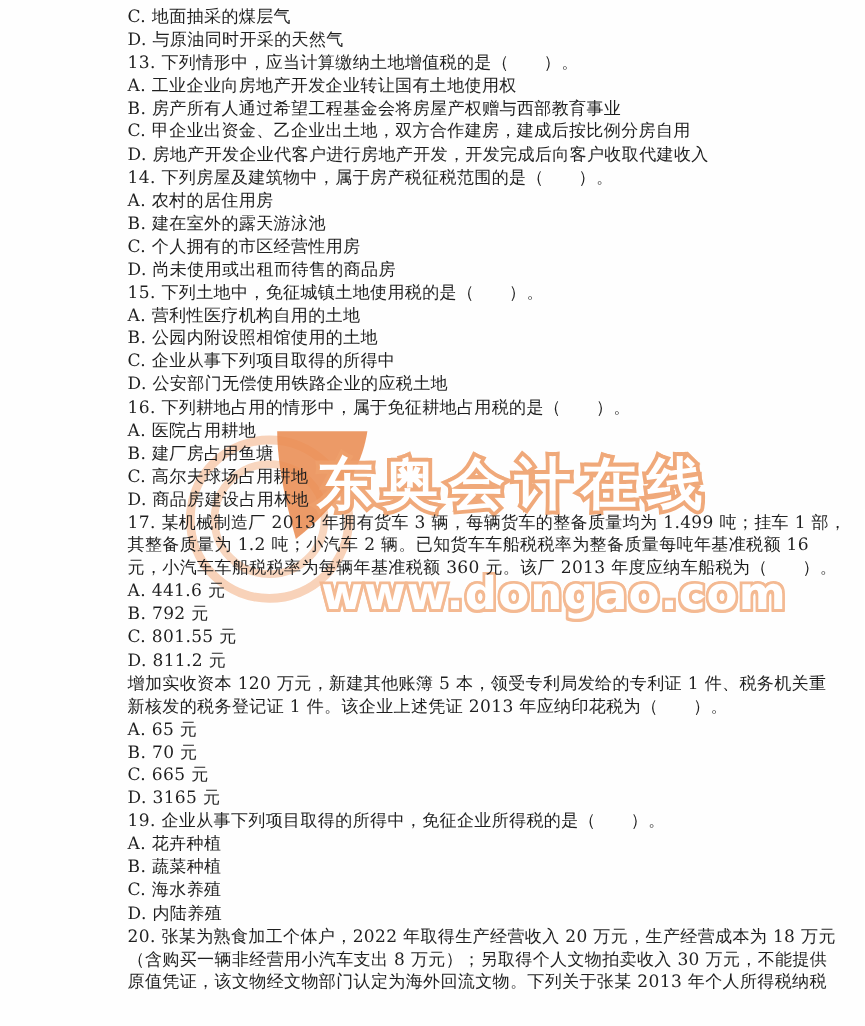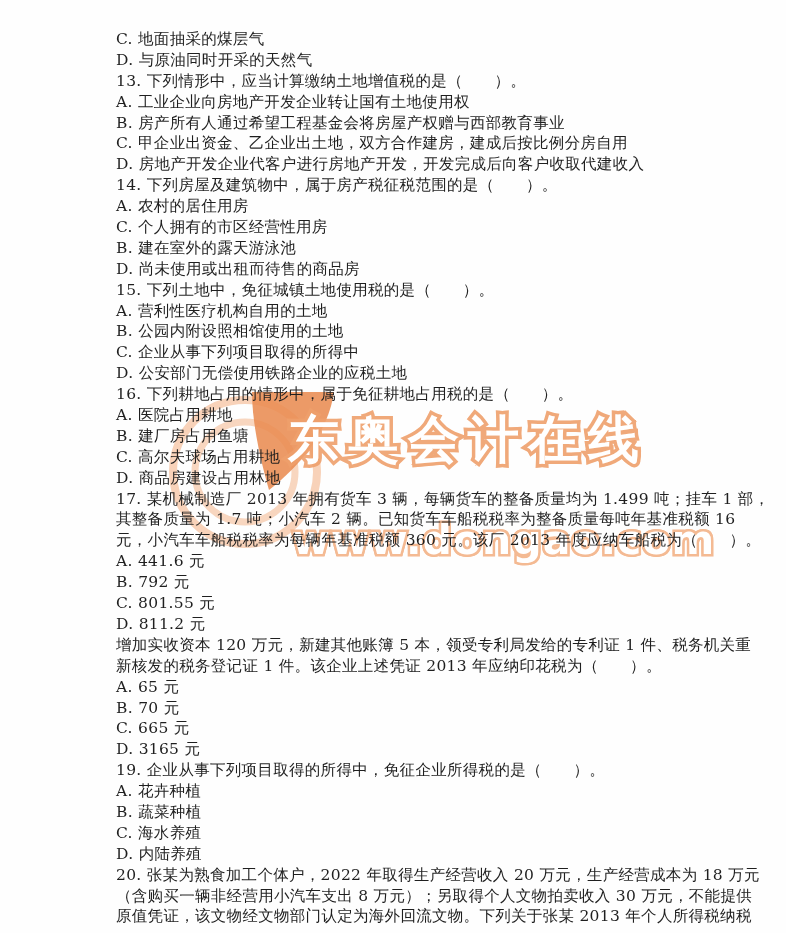--- a/index.html
+++ b/index.html
@@ -76,21 +76,20 @@
     -webkit-text-stroke: 0;
     text-shadow: none;
   }
 
   
   .doc {
     position: absolute;
     left: 116px;
     top: 5px;
     z-index: 1;
-    margin-top: 24px;
   }
   .line {
     height: 20.9px;
     line-height: 20.9px;
     font-size: 15.5px;
     letter-spacing: 0.3px;
     white-space: nowrap;
     color: #1f1f1f;
   }
 </style>
@@ -117,35 +116,35 @@
   <div class="doc">
       <div class="line">C. 地面抽采的煤层气</div>
       <div class="line">D. 与原油同时开采的天然气</div>
       <div class="line">13. 下列情形中，应当计算缴纳土地增值税的是（　　）。</div>
       <div class="line">A. 工业企业向房地产开发企业转让国有土地使用权</div>
       <div class="line">B. 房产所有人通过希望工程基金会将房屋产权赠与西部教育事业</div>
       <div class="line">C. 甲企业出资金、乙企业出土地，双方合作建房，建成后按比例分房自用</div>
       <div class="line">D. 房地产开发企业代客户进行房地产开发，开发完成后向客户收取代建收入</div>
       <div class="line">14. 下列房屋及建筑物中，属于房产税征税范围的是（　　）。</div>
       <div class="line">A. 农村的居住用房</div>
+      <div class="line">B. 建在室外的露天游泳池</div>
       <div class="line">C. 个人拥有的市区经营性用房</div>
-      <div class="line">B. 建在室外的露天游泳池</div>
       <div class="line">D. 尚未使用或出租而待售的商品房</div>
       <div class="line">15. 下列土地中，免征城镇土地使用税的是（　　）。</div>
       <div class="line">A. 营利性医疗机构自用的土地</div>
       <div class="line">B. 公园内附设照相馆使用的土地</div>
       <div class="line">C. 企业从事下列项目取得的所得中</div>
       <div class="line">D. 公安部门无偿使用铁路企业的应税土地</div>
       <div class="line">16. 下列耕地占用的情形中，属于免征耕地占用税的是（　　）。</div>
       <div class="line">A. 医院占用耕地</div>
       <div class="line">B. 建厂房占用鱼塘</div>
       <div class="line">C. 高尔夫球场占用耕地</div>
       <div class="line">D. 商品房建设占用林地</div>
       <div class="line">17. 某机械制造厂 2013 年拥有货车 3 辆，每辆货车的整备质量均为 1.499 吨；挂车 1 部，</div>
-      <div class="line">其整备质量为 1.7 吨；小汽车 2 辆。已知货车车船税税率为整备质量每吨年基准税额 16</div>
+      <div class="line">其整备质量为 1.2 吨；小汽车 2 辆。已知货车车船税税率为整备质量每吨年基准税额 16</div>
       <div class="line">元，小汽车车船税税率为每辆年基准税额 360 元。该厂 2013 年度应纳车船税为（　　）。</div>
       <div class="line">A. 441.6 元</div>
       <div class="line">B. 792 元</div>
       <div class="line">C. 801.55 元</div>
       <div class="line">D. 811.2 元</div>
       <div class="line">增加实收资本 120 万元，新建其他账簿 5 本，领受专利局发给的专利证 1 件、税务机关重</div>
       <div class="line">新核发的税务登记证 1 件。该企业上述凭证 2013 年应纳印花税为（　　）。</div>
       <div class="line">A. 65 元</div>
       <div class="line">B. 70 元</div>
       <div class="line">C. 665 元</div>

